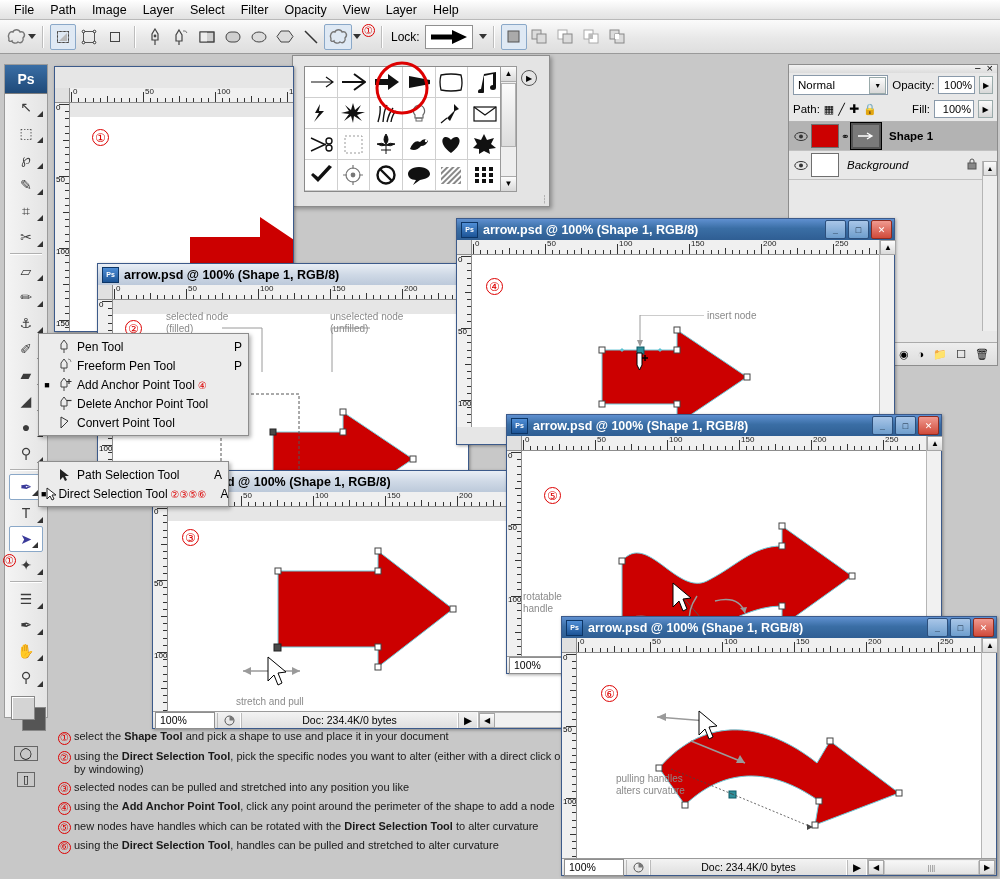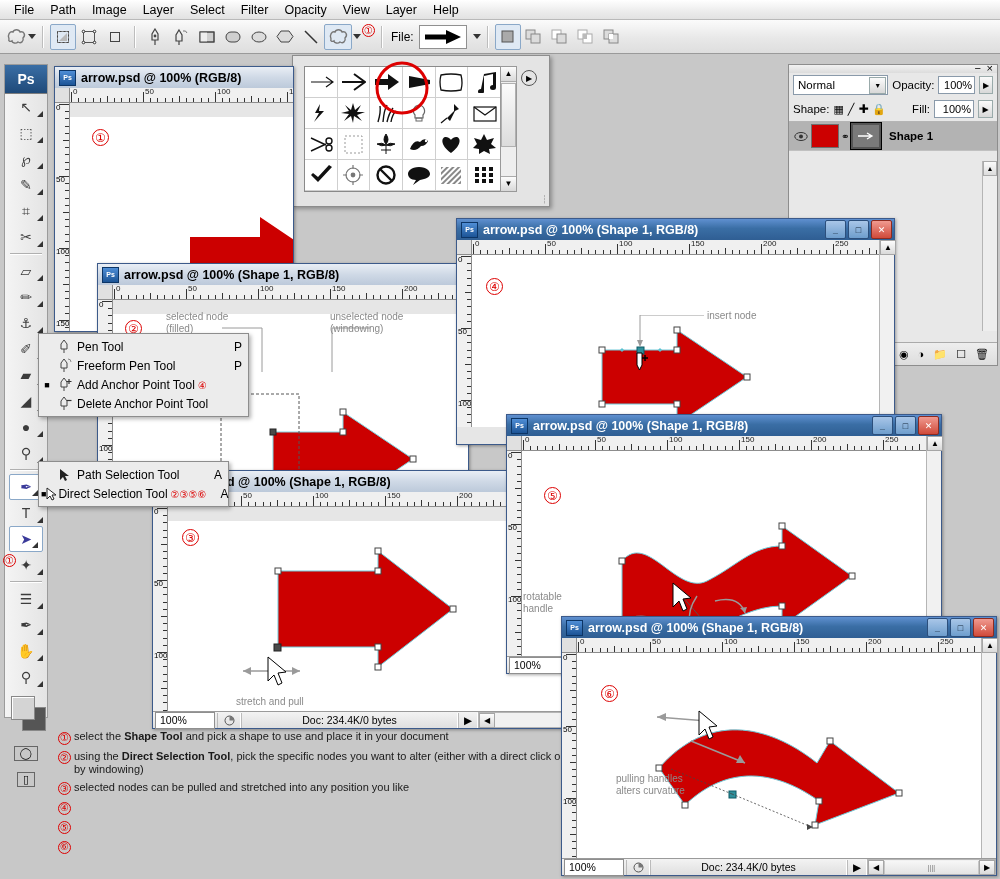--- a/index.html
+++ b/index.html
@@ -253,21 +253,21 @@
   </div>
   <div class="ob-btn sel" style="width:26px;position:relative;">
     <svg width="22" height="18" viewBox="0 0 22 18">
       <path d="M4 11 C2 7 5 3 8 4 C9 1 14 1 15 4 C19 3 21 7 18 10 C19 13 16 16 13 14 C11 16 7 15 7 13 C5 14 3 13 4 11 Z" fill="none" stroke="#777" stroke-width="1.4"></path>
     </svg>
   </div>
   <span class="tri" style="margin-left:1px;"></span>
   <span class="circnum" style="margin:-12px 0 0 1px;">①</span>
 
   <div class="ob-sep"></div>
-  <span class="ob-lbl">File:</span>
+  <span class="ob-lbl">Lock:</span>
   <div class="shape-swatch">
     <svg width="38" height="16" viewBox="0 0 38 16">
       <path d="M1 5.5 L22 5.5 L22 1 L37 8 L22 15 L22 10.5 L1 10.5 Z" fill="#000"></path>
     </svg>
   </div>
   <span class="tri" style="margin-left:6px;"></span>
   <div class="ob-sep"></div>
 
   <div class="ob-btn sel">
     <svg width="15" height="15" viewBox="0 0 15 15">
@@ -404,24 +404,20 @@
       <div class="tool">
         <span style="border:1px solid #666;padding:0 5px;font-size:11px;">◯</span>
       </div>
       <div class="tool">
         <span style="border:1px solid #666;padding:0 5px;font-size:11px;">▯</span>
       </div>
     </div>
 </div>
 
 <div class="docwin" style="left:54px;top:66px;width:238px;height:264px;z-index:5;">
-  <div class="titlebar sim">
-    <span class="tb-icon">Ps</span>
-    <span class="tb-title">arrow.psd @ 100% (RGB/8)</span>
-  </div>
   <div style="position:absolute;left:0;top:21px;right:0;bottom:0;background:#e6e6e6;">
     <div class="ruler-corner"></div>
     <div class="ruler-h rh" style="margin-left:14px;">
         <span class="tickn" style="left: 4px;">0</span>
         <span class="tick" style="left: 2px; height: 10px;"></span>
         <span class="tick" style="left: 9.2px; height: 4px;"></span>
         <span class="tick" style="left: 16.4px; height: 4px;"></span>
         <span class="tick" style="left: 23.6px; height: 4px;"></span>
         <span class="tick" style="left: 30.8px; height: 4px;"></span>
         <span class="tick" style="left: 38px; height: 6px;"></span>
@@ -620,21 +616,21 @@
     </div>
   </div>
 
 </div>
 <div class="anno" style="left:166px;top:311px;z-index:22;">
   <span style="white-space:pre-line;">selected node
 (filled)</span>
 </div>
 <div class="anno" style="left:330px;top:311px;z-index:22;">
   <span style="white-space:pre-line;">unselected node
-(windowing)</span>
+(unfilled)</span>
 </div>
 <svg width="300" height="60" style="position:absolute;left:160px;top:320px;z-index:21;">
   <path d="M62 8 L102 8 L102 52" fill="none" stroke="#9a9a9a" stroke-width="1"></path>
   <path d="M210 8 L172 8 L172 52" fill="none" stroke="#9a9a9a" stroke-width="1"></path>
 </svg>
 
 <div class="docwin" style="left:456px;top:218px;width:437px;height:225px;z-index:8;">
   <div class="titlebar">
     <span class="tb-icon">Ps</span>
     <span class="tb-title">arrow.psd @ 100% (Shape 1, RGB/8)</span>
@@ -1457,20 +1453,30 @@
         <span class="cicon">
           <svg width="14" height="15" viewBox="0 0 14 15">
             <path d="M6 1 L9 5 L9 10 L3 10 L3 5 Z" fill="none" stroke="#444"></path>
             <path d="M6 10 L6 14" stroke="#444"></path>
             <path d="M9 4.5 L13.5 4.5" stroke="#333" stroke-width="1.2"></path>
           </svg>
         </span>
         <span class="clabel">Delete Anchor Point Tool</span>
         <span class="ckey"></span>
       </div>
+      <div class="ctxitem">
+        <span class="bullet"></span>
+        <span class="cicon">
+          <svg width="12" height="14" viewBox="0 0 12 14">
+            <path d="M2 1 L2 12 L9 5 Z" fill="none" stroke="#333"></path>
+          </svg>
+        </span>
+        <span class="clabel">Convert Point Tool</span>
+        <span class="ckey"></span>
+      </div>
     </div>
 </div>
 
 <div class="ctxmenu" style="left:38px;top:461px;width:189px;z-index:30;padding:3px 0;">
   <div id="sel-menu-items">
       <div class="ctxitem">
         <span class="bullet"></span>
         <span class="cicon">
           <svg width="12" height="14" viewBox="0 0 12 14">
             <path d="M1 1 L1 12 L4 9 L6 13 L8 12 L6 8 L10 8 Z" fill="#222"></path>
@@ -1500,21 +1506,21 @@
   <div class="panel-row">
     <div class="select-box" style="width:98px;">
       <span>Normal</span>
       <span class="select-arrow" style="font-size:7px;">▼</span>
     </div>
     <span style="font-size:11.5px;">Opacity:</span>
     <div class="num-box">100%</div>
     <div class="spin">▶</div>
   </div>
   <div class="panel-row">
-    <span style="font-size:11.5px;">Shape:</span>
+    <span style="font-size:11.5px;">Path:</span>
     <span style="font-size:11px;">▦</span>
     <span style="font-size:11px;">╱</span>
     <span style="font-size:12px;">✚</span>
     <span style="font-size:11px;">🔒</span>
     <span style="font-size:11.5px;margin-left:auto;">Fill:</span>
     <div class="num-box">100%</div>
     <div class="spin">▶</div>
   </div>
   <div id="layer-list" style="position:relative;background:#e8e8e8;border-top:1px solid #b5b5b5;">
       <div class="layer-row sel">
@@ -1526,20 +1532,34 @@
         </span>
         <span class="thumb" style="background: rgb(204, 0, 0);"></span>
         <span style="width: 12px; text-align: center; font-size: 10px;">⚭</span>
         <span class="mask-thumb">
           <svg width="20" height="10" viewBox="0 0 20 10">
             <path d="M2 5 L15 5 M11 2 L16 5 L11 8" fill="none" stroke="#fff" stroke-width="1.3"></path>
           </svg>
         </span>
         <span class="layer-name">Shape 1</span>
       </div>
+      <div class="layer-row">
+        <span class="eye">
+          <svg width="14" height="11" viewBox="0 0 14 11">
+            <ellipse cx="7" cy="5.5" rx="6.2" ry="4" fill="none" stroke="#333"></ellipse>
+            <circle cx="7" cy="5.5" r="2" fill="#333"></circle>
+          </svg>
+        </span>
+        <span class="thumb" style="background: rgb(255, 255, 255);"></span>
+        <span class="layer-name it">Background</span>
+        <span style="margin-left: auto; margin-right: 20px; font-size: 11px;"><svg width="10" height="12" viewBox="0 0 10 12">
+            <rect x="1" y="5" width="8" height="6" fill="#888" stroke="#555"></rect>
+            <path d="M3 5 L3 3 a2 2 0 0 1 4 0 L7 5" fill="none" stroke="#555"></path>
+          </svg></span>
+      </div>
     </div>
 
   <div style="position:absolute;right:0;top:96px;width:14px;height:170px;background:#eee;border-left:1px solid #b5b5b5;">
     <div style="height:13px;background:linear-gradient(#fbfbfb,#dcdcdc);border:1px solid #aaa;text-align:center;font-size:7px;line-height:13px;">▲</div>
   </div>
 
   <div style="position:absolute;left:0;right:0;bottom:0;height:22px;background:linear-gradient(#eee,#ddd);border-top:1px solid #aaa;display:flex;align-items:center;justify-content:flex-end;gap:9px;padding-right:8px;">
     <span style="font-size:11px;">🔗</span>
     <span style="font-size:11px;">ƒx</span>
     <span style="font-size:11px;">◉</span>
@@ -1559,21 +1579,24 @@
       <div class="ins-row">
         <span class="n"><span class="circnum">②</span></span>
         <span class="t">using the <b>Direct Selection Tool</b>, pick the specific nodes you want to alter (either with a direct click or by windowing)</span>
       </div>
       <div class="ins-row">
         <span class="n"><span class="circnum">③</span></span>
         <span class="t">selected nodes can be pulled and stretched into any position you like</span>
       </div>
       <div class="ins-row">
         <span class="n"><span class="circnum">④</span></span>
+        <span class="t">using the <b>Add Anchor Point Tool</b>, click any point around the perimeter of the shape to add a node</span>
       </div>
       <div class="ins-row">
         <span class="n"><span class="circnum">⑤</span></span>
+        <span class="t">new nodes have handles which can be rotated with the <b>Direct Selection Tool</b> to alter curvature</span>
       </div>
       <div class="ins-row">
         <span class="n"><span class="circnum">⑥</span></span>
+        <span class="t">using the <b>Direct Selection Tool</b>, handles can be pulled and stretched to alter curvature</span>
       </div>
     </div>
 </div>
 
 </body></html>

